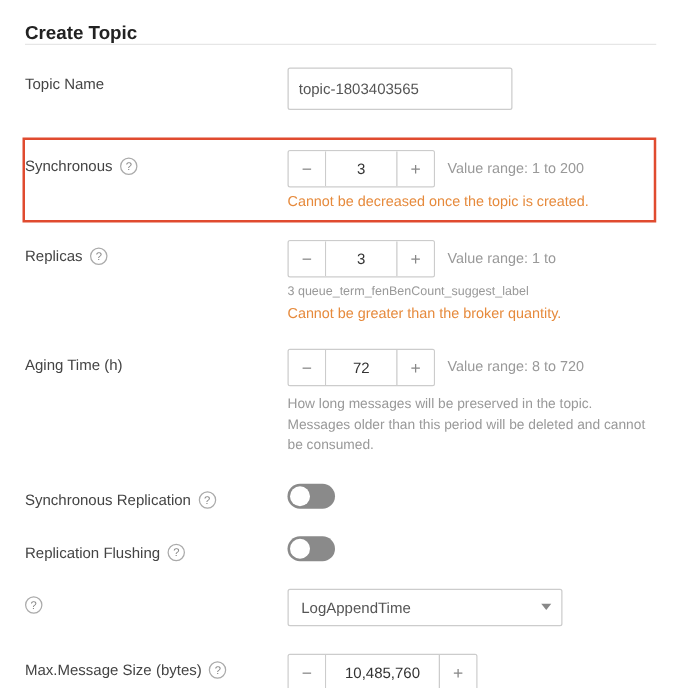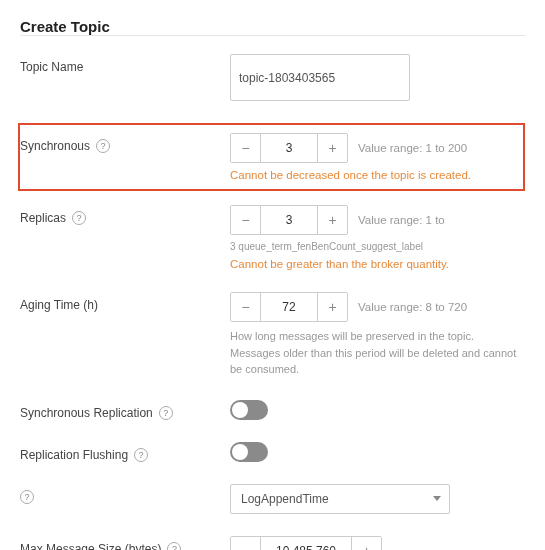--- a/index.html
+++ b/index.html
@@ -60,21 +60,21 @@
     border-radius: 50%;
     display: inline-flex;
     align-items: center;
     justify-content: center;
     font-size: 9px;
     color: #888;
     cursor: default;
   }
   .text-input {
     width: 180px;
-    height: 47px;
+    height: 34px;
     border: 1px solid #ccc;
     border-radius: 2px;
     padding: 0 8px;
     font-size: 12px;
     color: #555;
   }
   .stepper {
     display: inline-flex;
     height: 30px;
     border: 1px solid #ccc;

